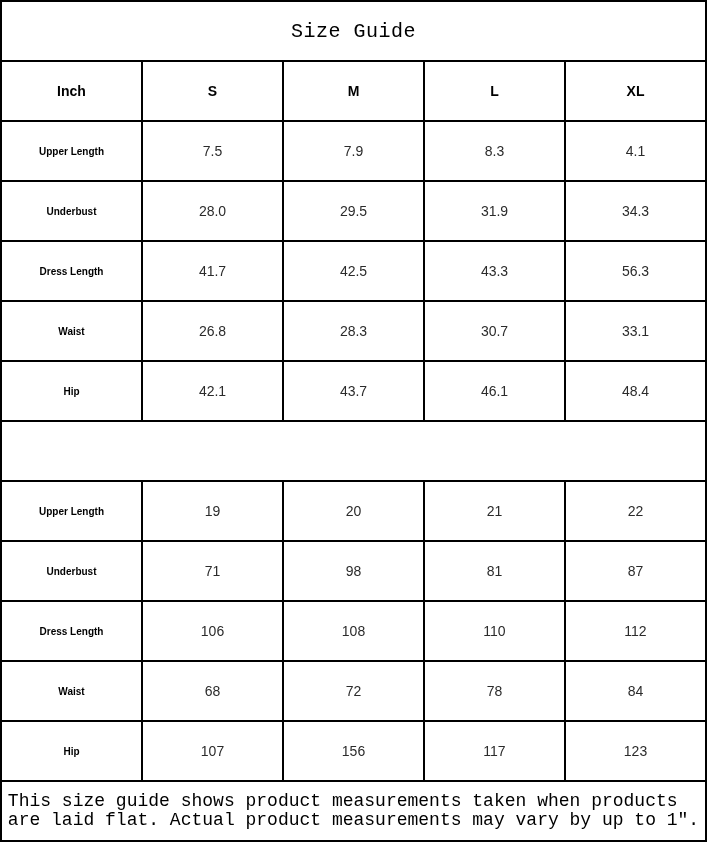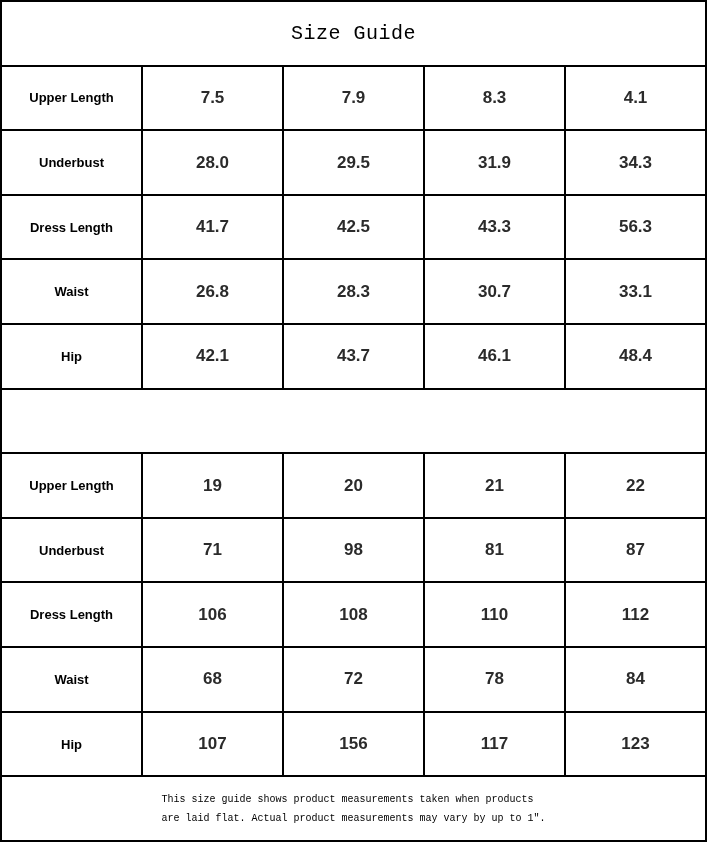--- a/index.html
+++ b/index.html
@@ -34,35 +34,35 @@
     font-family: "Liberation Mono", "DejaVu Sans Mono", monospace;
     font-size: 20px;
     font-weight: 400;
     letter-spacing: 0.5px;
   }
   td.header-cell {
     font-size: 14px;
     font-weight: bold;
   }
   td.label-cell {
-    font-size: 13px;
+    font-size: 10px;
     font-weight: bold;
   }
   td.value-cell {
-    font-size: 17px;
-    font-weight: 700;
+    font-size: 14px;
+    font-weight: 400;
     color: #2b2b2b;
   }
   td.spacer-cell {
     border-left: 2px solid #000000;
     border-right: 2px solid #000000;
   }
   td.footnote-cell {
     font-family: "Liberation Mono", "DejaVu Sans Mono", monospace;
-    font-size: 10px;
+    font-size: 18px;
     font-weight: 400;
   }
   .footnote-inner {
     display: inline-block;
     text-align: left;
     line-height: 19px;
     white-space: nowrap;
   }
 </style>
 </head>
@@ -76,20 +76,27 @@
         <col style="width:20%">
         <col style="width:20%">
         <col style="width:20%">
     </colgroup>
     <tbody>
 
       <tr class="row">
         <td class="title-cell" colspan="5">Size Guide</td>
       </tr>
 
+      <tr class="row">
+        <td class="header-cell">Inch</td>
+        <td class="header-cell">S</td>
+        <td class="header-cell">M</td>
+        <td class="header-cell">L</td>
+        <td class="header-cell">XL</td>
+      </tr>
 
       <tr class="row">
         <td class="label-cell">Upper Length</td>
         <td class="value-cell">7.5</td>
         <td class="value-cell">7.9</td>
         <td class="value-cell">8.3</td>
         <td class="value-cell">4.1</td>
       </tr>
       <tr class="row">
         <td class="label-cell">Underbust</td>

